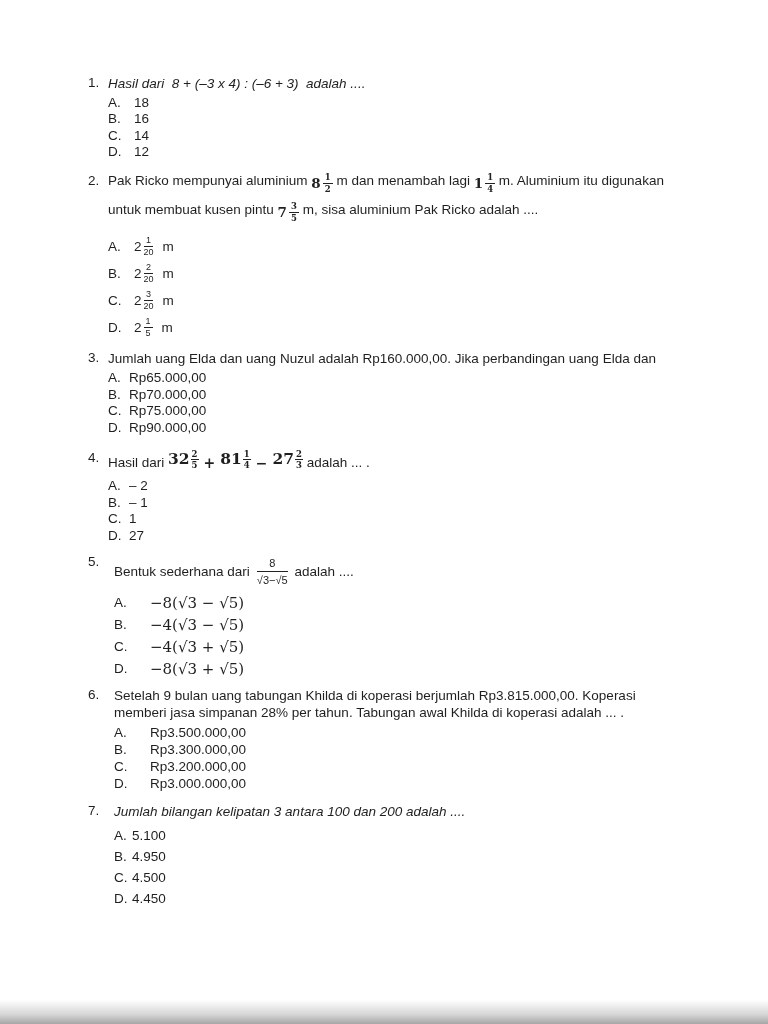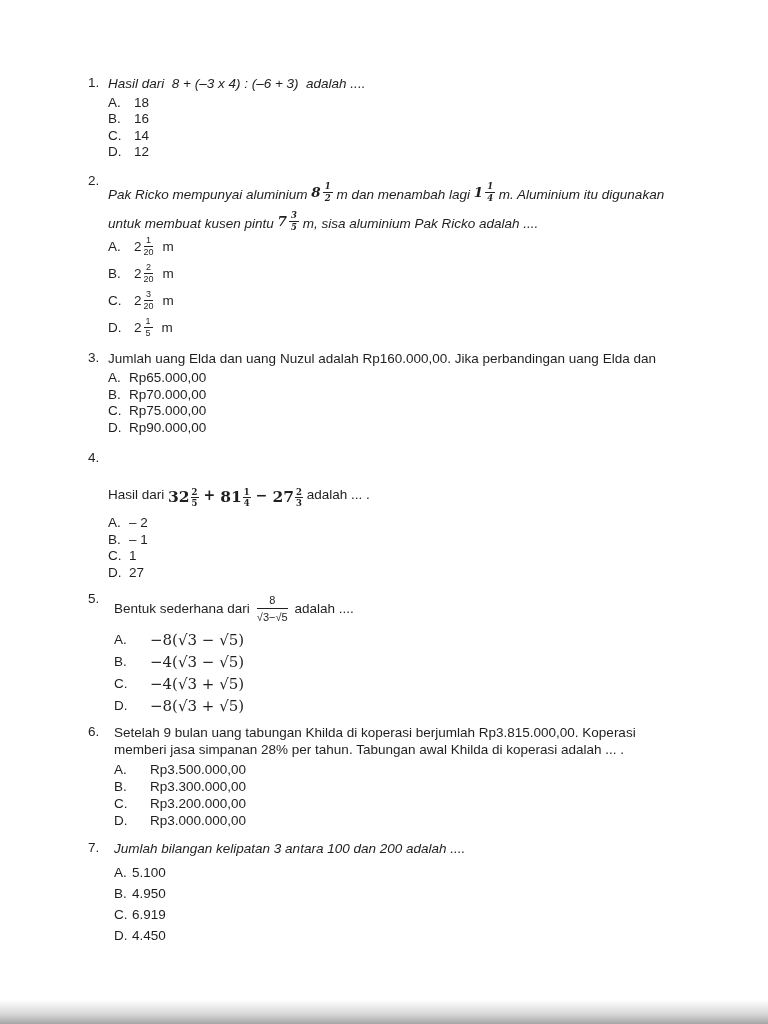--- a/index.html
+++ b/index.html
@@ -34,23 +34,23 @@
   
   .frac{display:inline-flex;flex-direction:column;align-items:center;line-height:1;font-size:9px;vertical-align:-4px;}
   .frac .fnum{border-bottom:1px solid #222;padding:0 2px 1px;}
   .frac .fden{padding-top:1px;}
   .mixed{display:inline-flex;align-items:center;gap:2px;}
   
   .mserif{font-family:"DejaVu Serif", serif;font-weight:600;}
   .mserif .whole{font-size:13.5px;}
   .mserif .frac{font-size:8.5px;}
   
-  .flowline{display:flex;align-items:flex-end;height:29px;white-space:pre;font-style:italic;}
-  
-  .mathline{display:flex;align-items:flex-start;height:26px;white-space:pre;margin-top:37px;}
+  .flowline{display:flex;align-items:flex-start;height:29px;white-space:pre;}
+  
+  .mathline{display:flex;align-items:center;height:26px;white-space:pre;}
   .mterm{font-family:"DejaVu Serif", serif;font-weight:bold;font-size:15.5px;}
   .mop{font-family:"DejaVu Serif", serif;font-weight:bold;font-size:14px;margin:0 5px;}
   .sfrac{display:inline-flex;flex-direction:column;align-items:center;line-height:1;font-size:8.5px;
          font-family:"DejaVu Serif", serif;font-weight:bold;transform:translateY(-7px);margin-left:1px;}
   .sfrac .fnum{border-bottom:1px solid #222;padding:0 1px 1px;}
   .sfrac .fden{padding-top:1px;}
   
   .bfrac{display:inline-flex;flex-direction:column;align-items:center;line-height:1.1;font-size:11px;margin:0 7px;}
   .bfrac .fnum{border-bottom:1px solid #222;padding:0 8px 2px;align-self:stretch;text-align:center;}
   .bfrac .fden{padding-top:2px;}
@@ -288,21 +288,21 @@
         <div class="opt">
           <span class="olabel">A.</span>
           <span>5.100</span>
         </div>
         <div class="opt">
           <span class="olabel">B.</span>
           <span>4.950</span>
         </div>
         <div class="opt">
           <span class="olabel">C.</span>
-          <span>6.919</span>
+          <span>4.500</span>
         </div>
         <div class="opt">
           <span class="olabel">D.</span>
           <span>4.450</span>
         </div>
       </div>
     </div>
   </div>
 
 </div>

